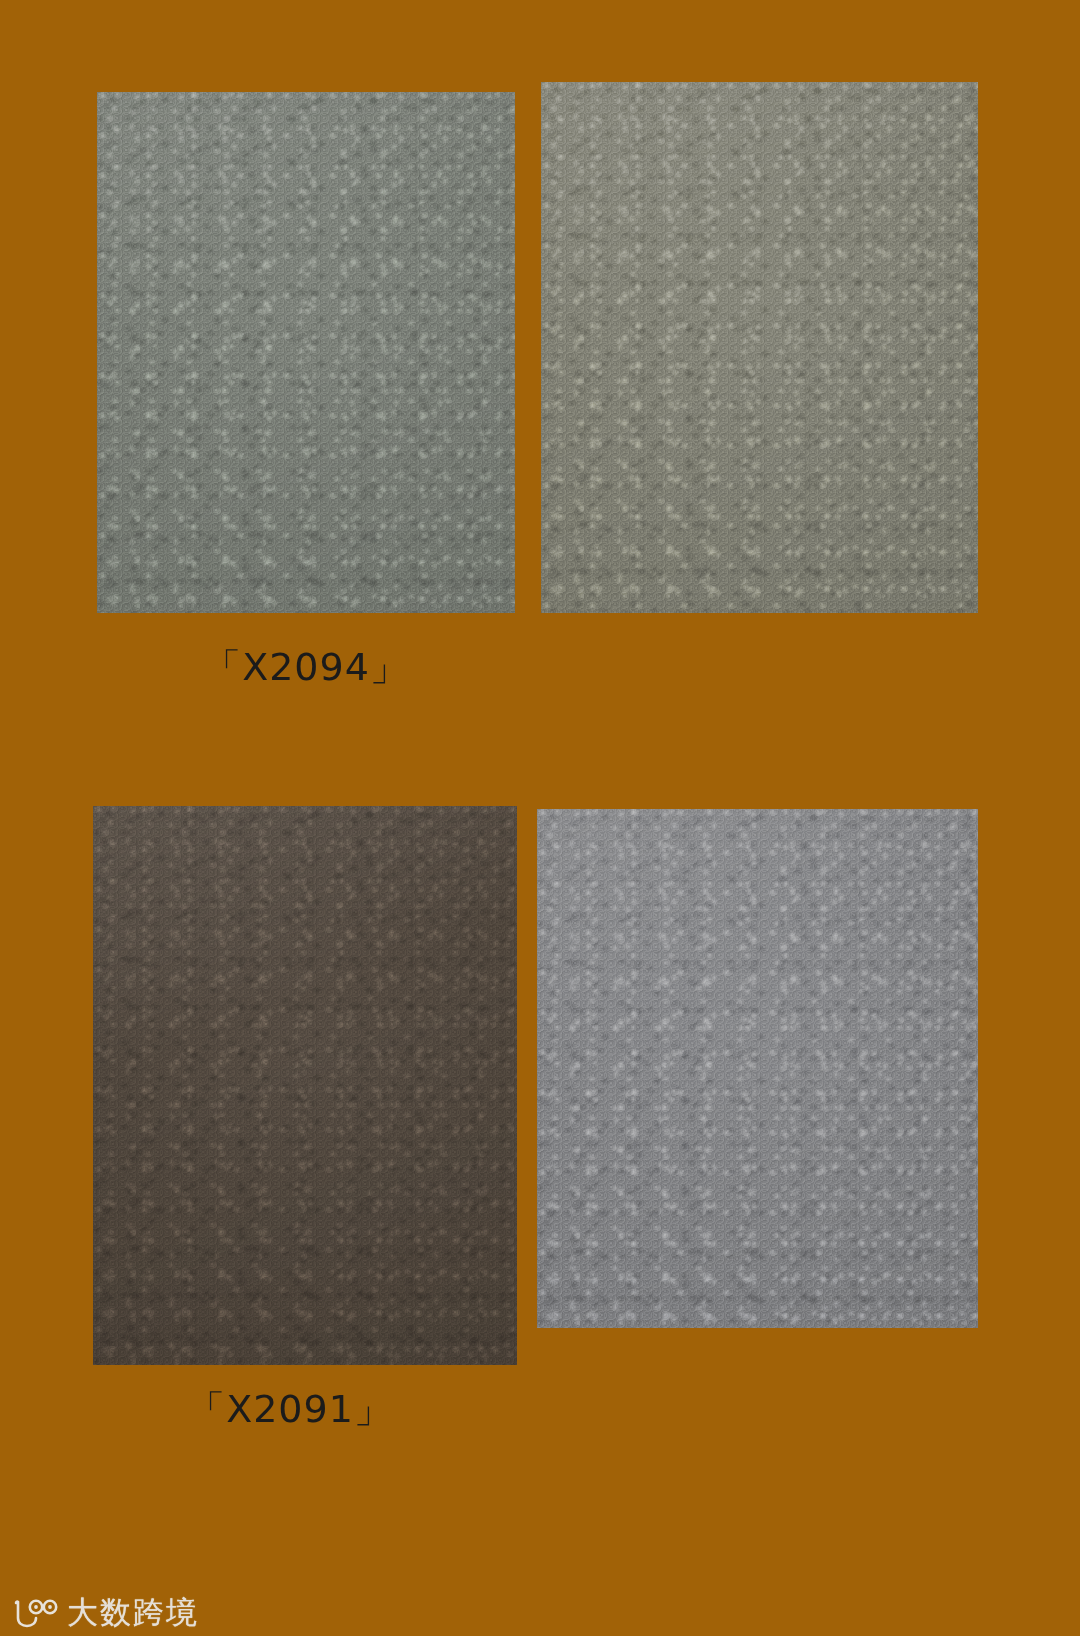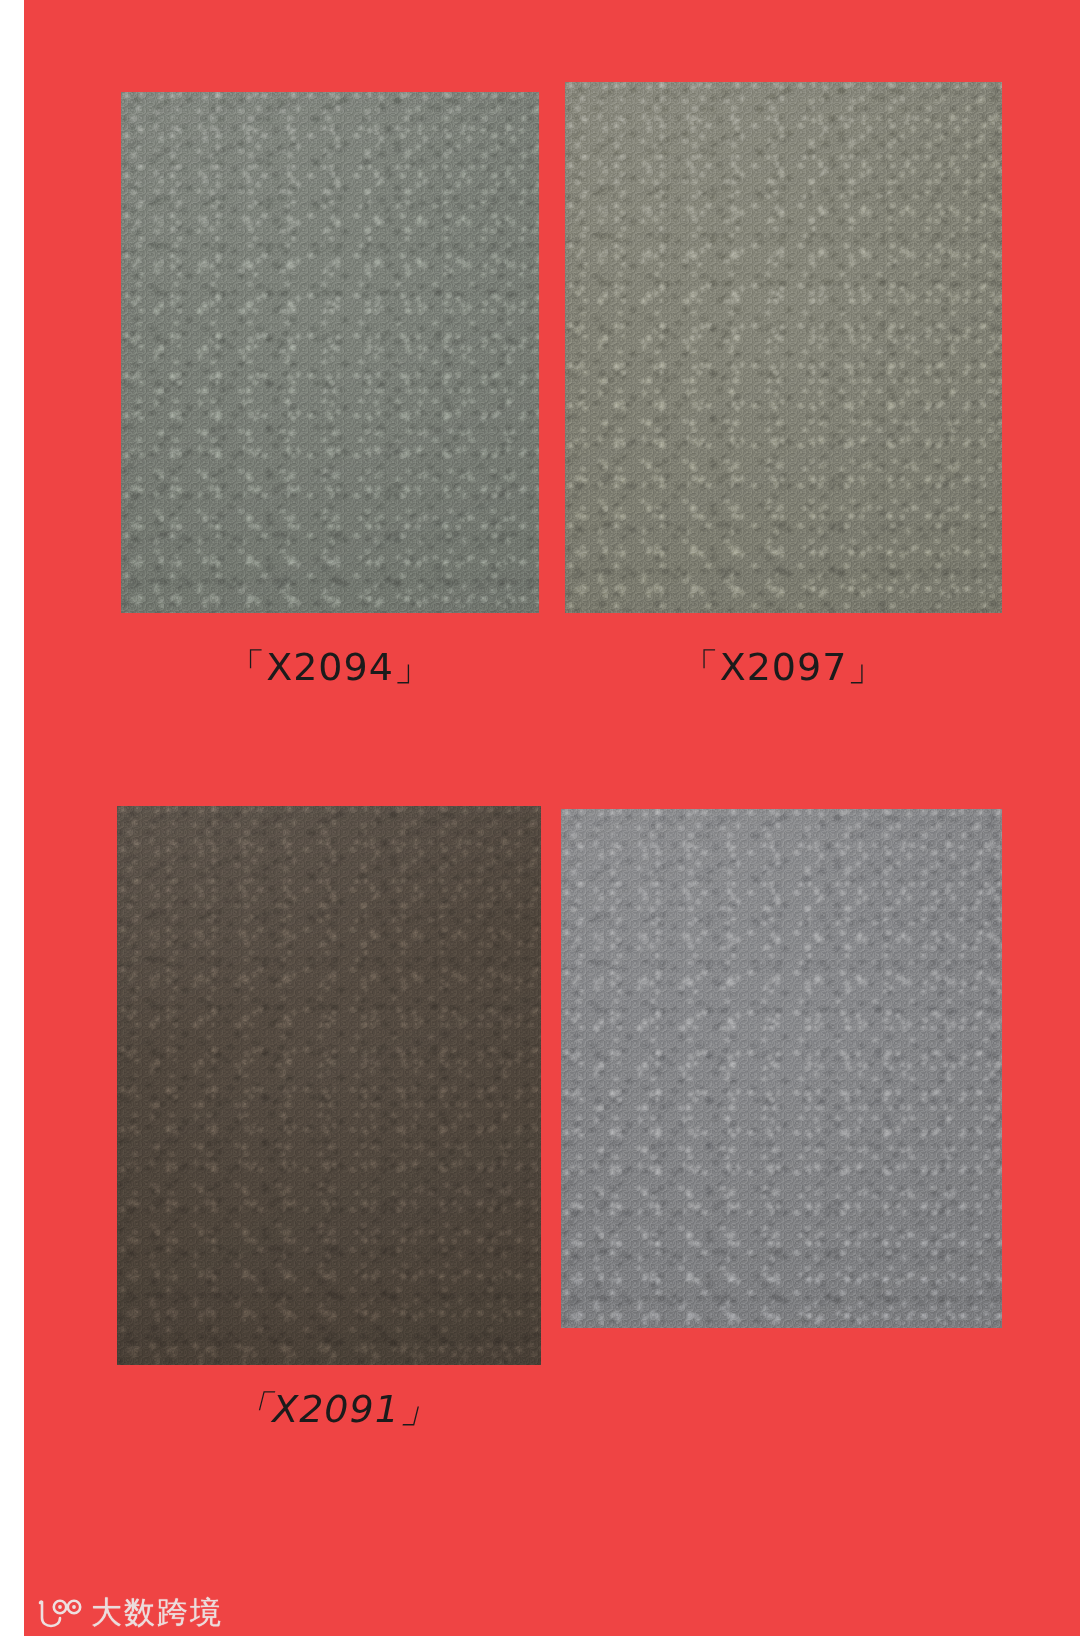--- a/index.html
+++ b/index.html
@@ -11,22 +11,21 @@
     width: 1080px;
     height: 1636px;
     position: relative;
     overflow: hidden;
     font-family: "Liberation Sans", "DejaVu Sans", sans-serif;
   }
 
   .board {
     position: absolute;
     inset: 0;
-    background: #ef4444;
-    margin-left: 24px;
+    background: #a16207;
   }
 
   
   .grid {
     position: absolute;
     left: 0;
     top: 0;
     width: 1080px;
     height: 1636px;
   }
@@ -104,21 +103,21 @@
     text-align: center;
     color: #1b1b1b;
     font-size: 38px;
     line-height: 1;
     letter-spacing: 1px;
     white-space: nowrap;
     font-family: "DejaVu Sans", "Liberation Sans", sans-serif;
   }
   .cap-0 { left: 97px;  top: 648px;  width: 418px; }
   .cap-1 { left: 541px; top: 648px;  width: 437px; }
-  .cap-2 { left: 100px;  top: 1390px; width: 424px; font-style: italic; }
+  .cap-2 { left: 78px;  top: 1390px; width: 424px; }
   .cap-3 { left: 537px; top: 1390px; width: 441px; }
 
   
   .watermark {
     position: absolute;
     left: 12px;
     bottom: 8px;
     display: flex;
     align-items: center;
     gap: 9px;
@@ -170,21 +169,20 @@
       <div class="swatch" style="background: rgb(129, 130, 133);">
         <div class="shade"></div>
         <div class="grain"></div>
         <div class="grain-fine"></div>
       </div>
     </div>
 
   </div>
 
   <div class="caption cap-0">「X2094」</div>
-  <div class="caption cap-1">「X2097」</div>
   <div class="caption cap-2">「X2091」</div>
 
   <div class="watermark">
     <svg class="wm-logo" width="46" height="30" viewBox="0 0 46 30">
       <path d="M4 5 C4 4 5 3 6 4 L6 20 C6 25 10 28 15 28 C20 28 24 25 24 20" fill="none" stroke="#ededed" stroke-width="2.6" stroke-linecap="round"></path>
       <circle cx="24" cy="9" r="6.2" fill="none" stroke="#ededed" stroke-width="2.6"></circle>
       <circle cx="38" cy="9" r="6.2" fill="none" stroke="#ededed" stroke-width="2.6"></circle>
       <circle cx="24" cy="9" r="1.9" fill="#ededed"></circle>
       <circle cx="38" cy="9" r="1.9" fill="#ededed"></circle>
     </svg>

